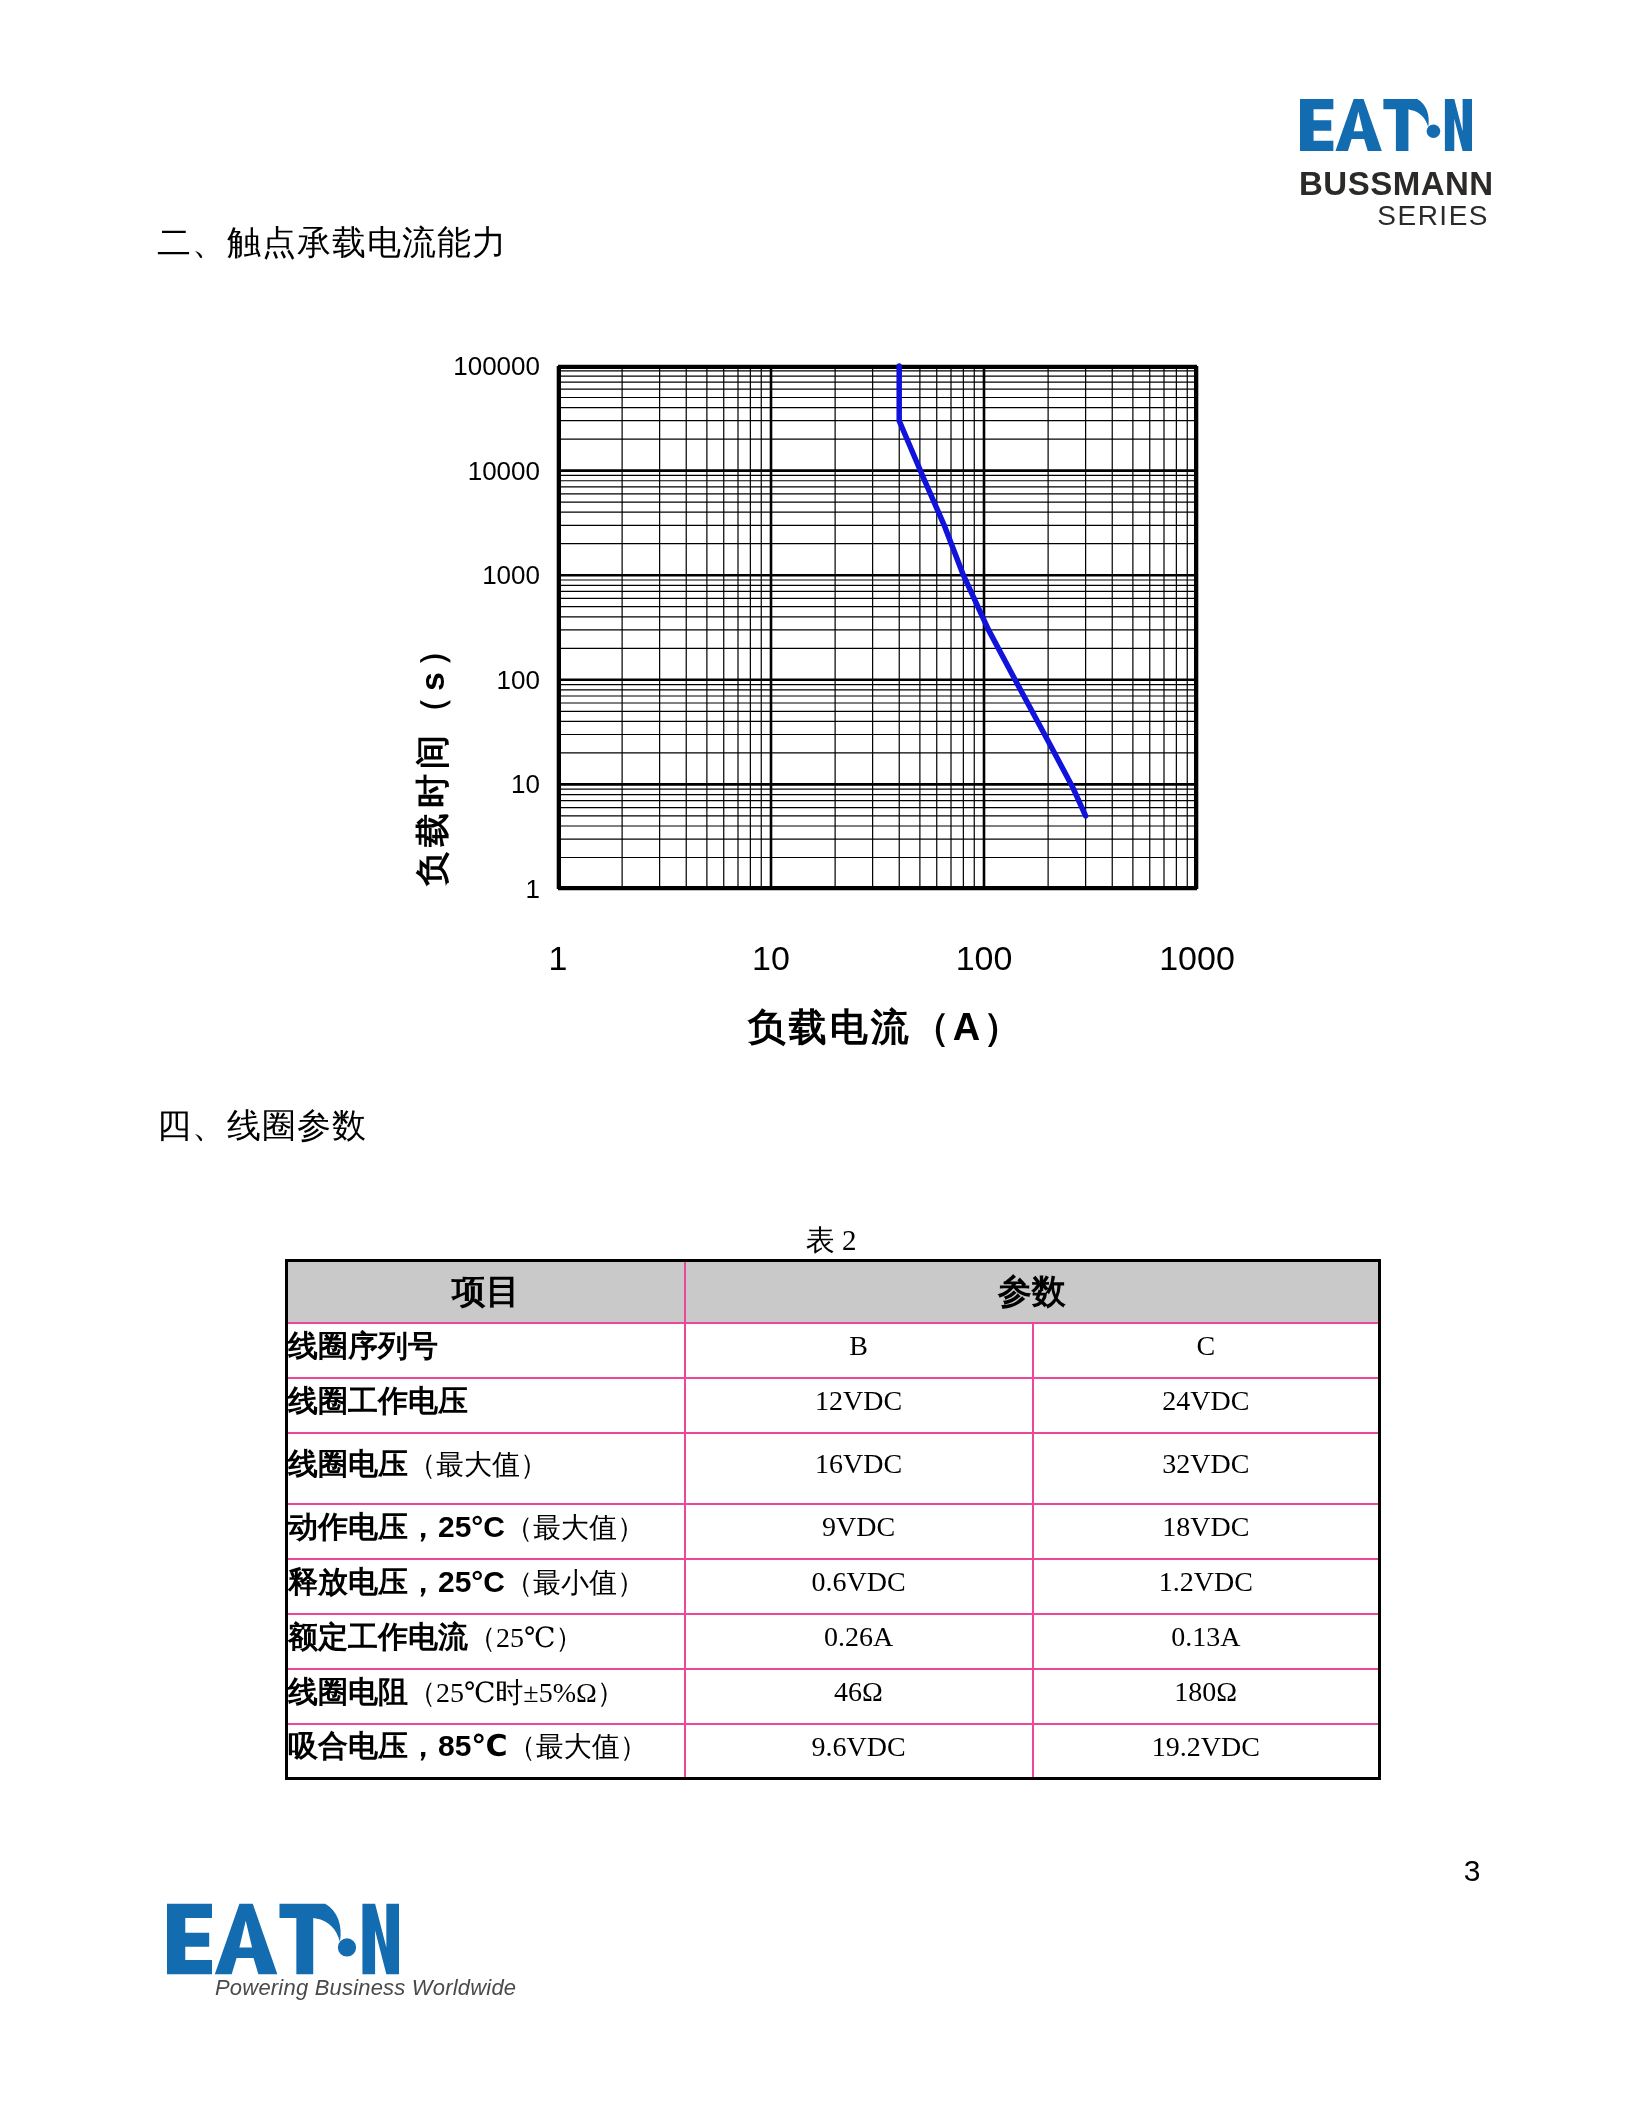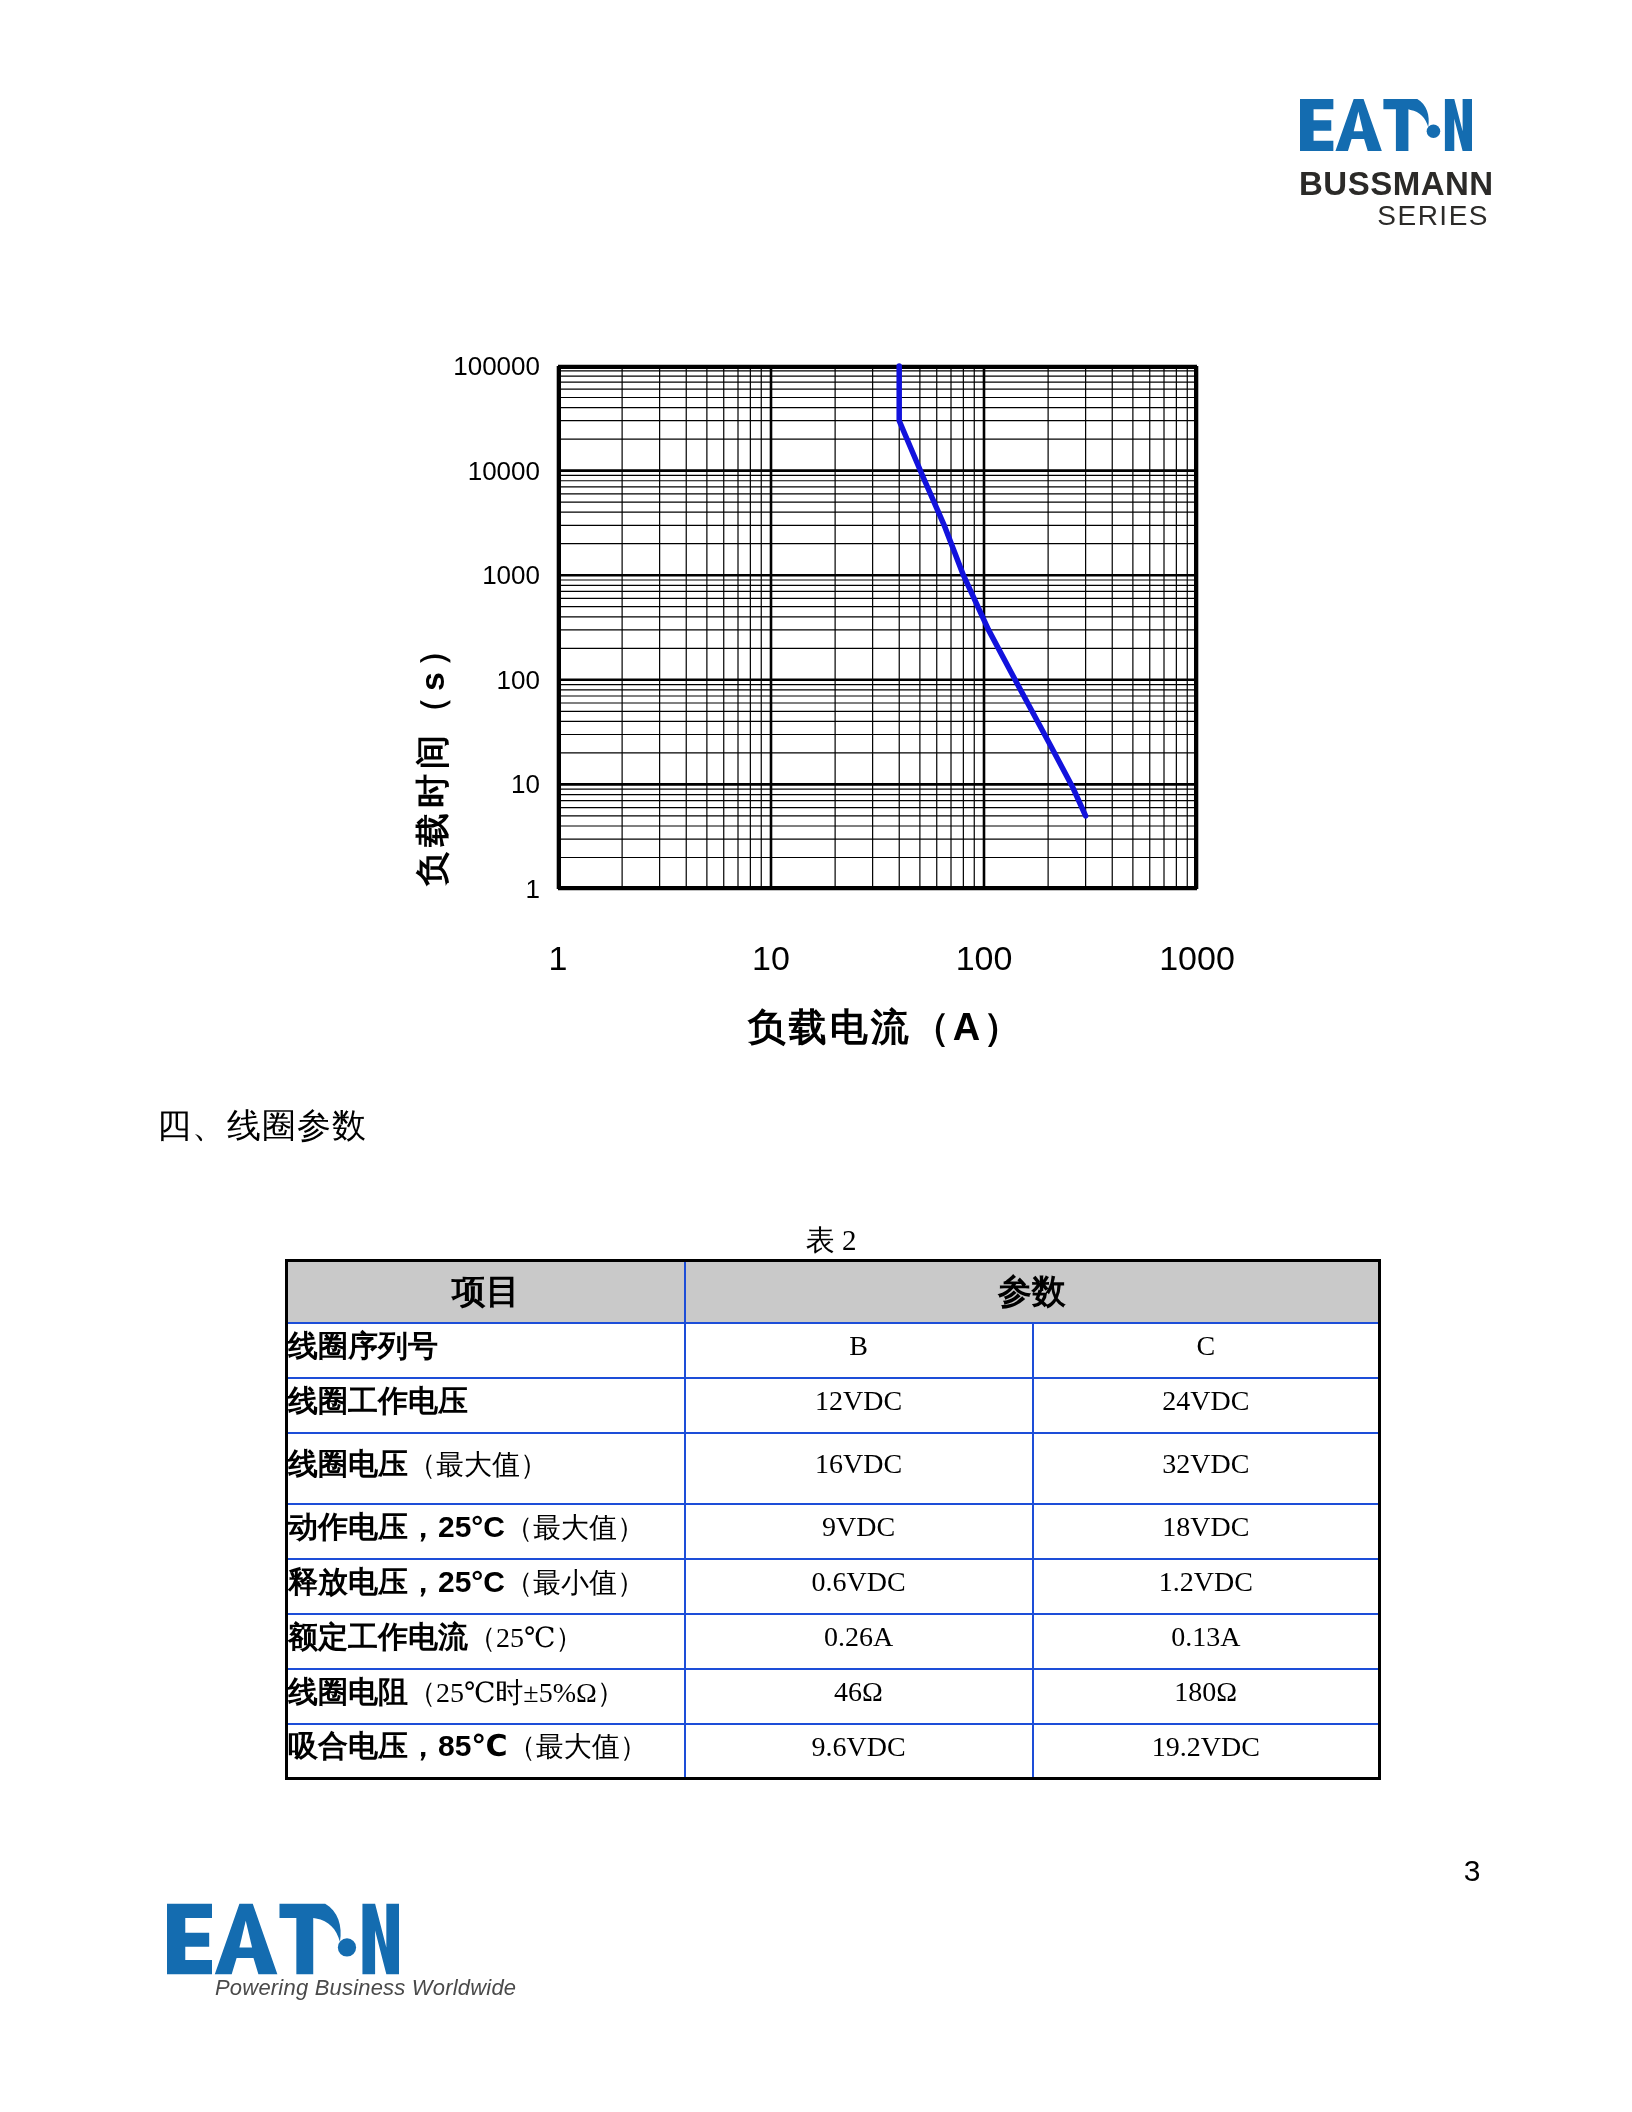--- a/index.html
+++ b/index.html
@@ -35,21 +35,21 @@
   .tbl-caption{
     position:absolute;left:831px;top:1206px;transform:translateX(-50%);
     font-size:29px;white-space:nowrap;margin-top:15px;
   }
   table.params{
     position:absolute;left:285px;top:1259px;width:1093px;
     border-collapse:collapse;table-layout:fixed;
     border:3px solid #000;
   }
   table.params th, table.params td{
-    border:2px solid #1d4ed8;padding:0 0 8px 0;vertical-align:middle;overflow:hidden;
+    border:2px solid #ec4899;padding:0 0 8px 0;vertical-align:middle;overflow:hidden;
   }
   table.params th{
     font-family:"Liberation Sans","DejaVu Sans",sans-serif;
     font-weight:bold;font-size:34px;text-align:center;padding:0;
   }
   td.lblcell{padding-left:14px;text-align:left;white-space:nowrap;}
   td.lblcell .lbl{
     font-family:"Liberation Sans","DejaVu Sans",sans-serif;
     font-weight:bold;font-size:30px;
   }
@@ -94,20 +94,21 @@
           <path d="M160 0 H225 C243 10 250 32 246 54 C241 36 230 24 212 21 L208 20 V100 H184 V20 H160 Z"></path>
           <path d="M278 100 V0 H296 L312 62 V0 H330 V100 H312 L296 38 V100 Z"></path>
           <path d="M112 24 L121 62 H103 Z" fill="#ffffff"></path>
           <circle cx="256" cy="62" r="13"></circle>
         </g>
       </svg>
   </div>
   <div class="bussmann" style="color: rgb(43, 42, 40);">BUSSMANN</div>
   <div class="series" style="color: rgb(43, 42, 40);">SERIES</div>
 
+  <div class="abs sec-heading" style="left:157px;top:220px;">二、触点承载电流能力</div>
 
   <div>
     <svg id="chart-svg" width="639" height="523">
         <g stroke="#000" stroke-width="1.2">
           <line x1="64.11938907642799" y1="0" x2="64.11938907642799" y2="523"></line>
           <line x1="101.6268272552881" y1="0" x2="101.6268272552881" y2="523"></line>
           <line x1="128.23877815285599" y1="0" x2="128.23877815285599" y2="523"></line>
           <line x1="148.88061092357202" y1="0" x2="148.88061092357202" y2="523"></line>
           <line x1="165.7462163317161" y1="0" x2="165.7462163317161" y2="523"></line>
           <line x1="180.0058825230367" y1="0" x2="180.0058825230367" y2="523"></line>

